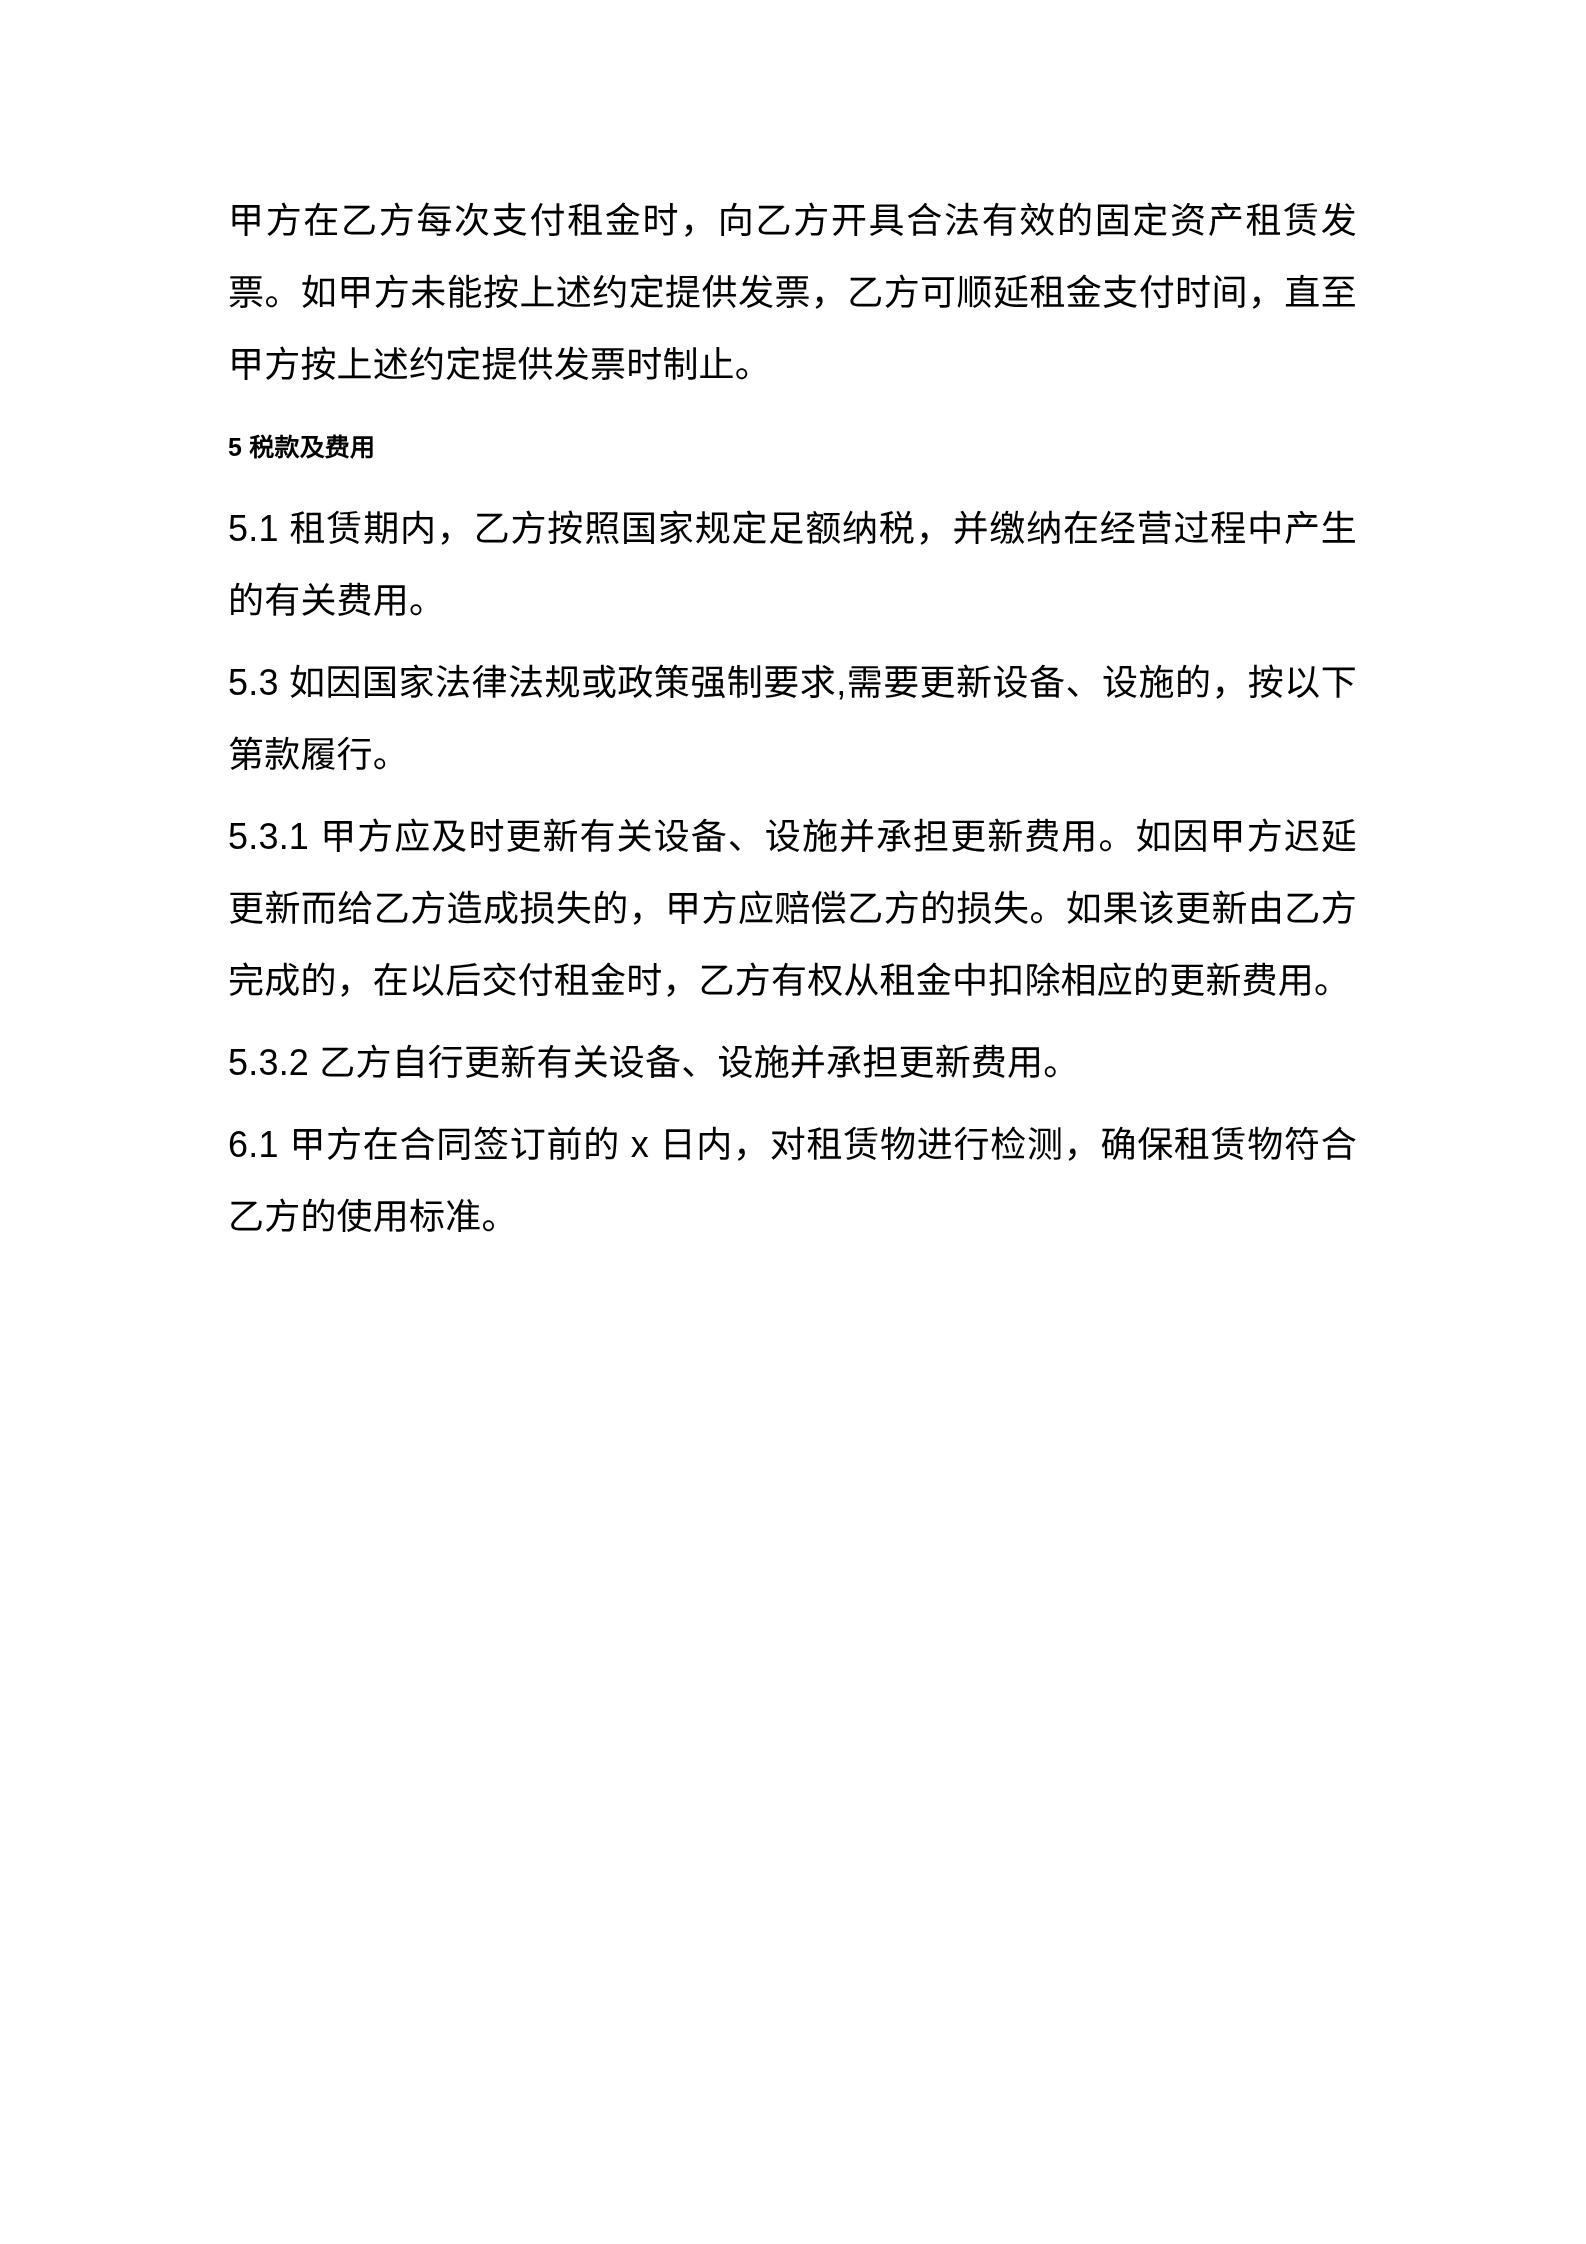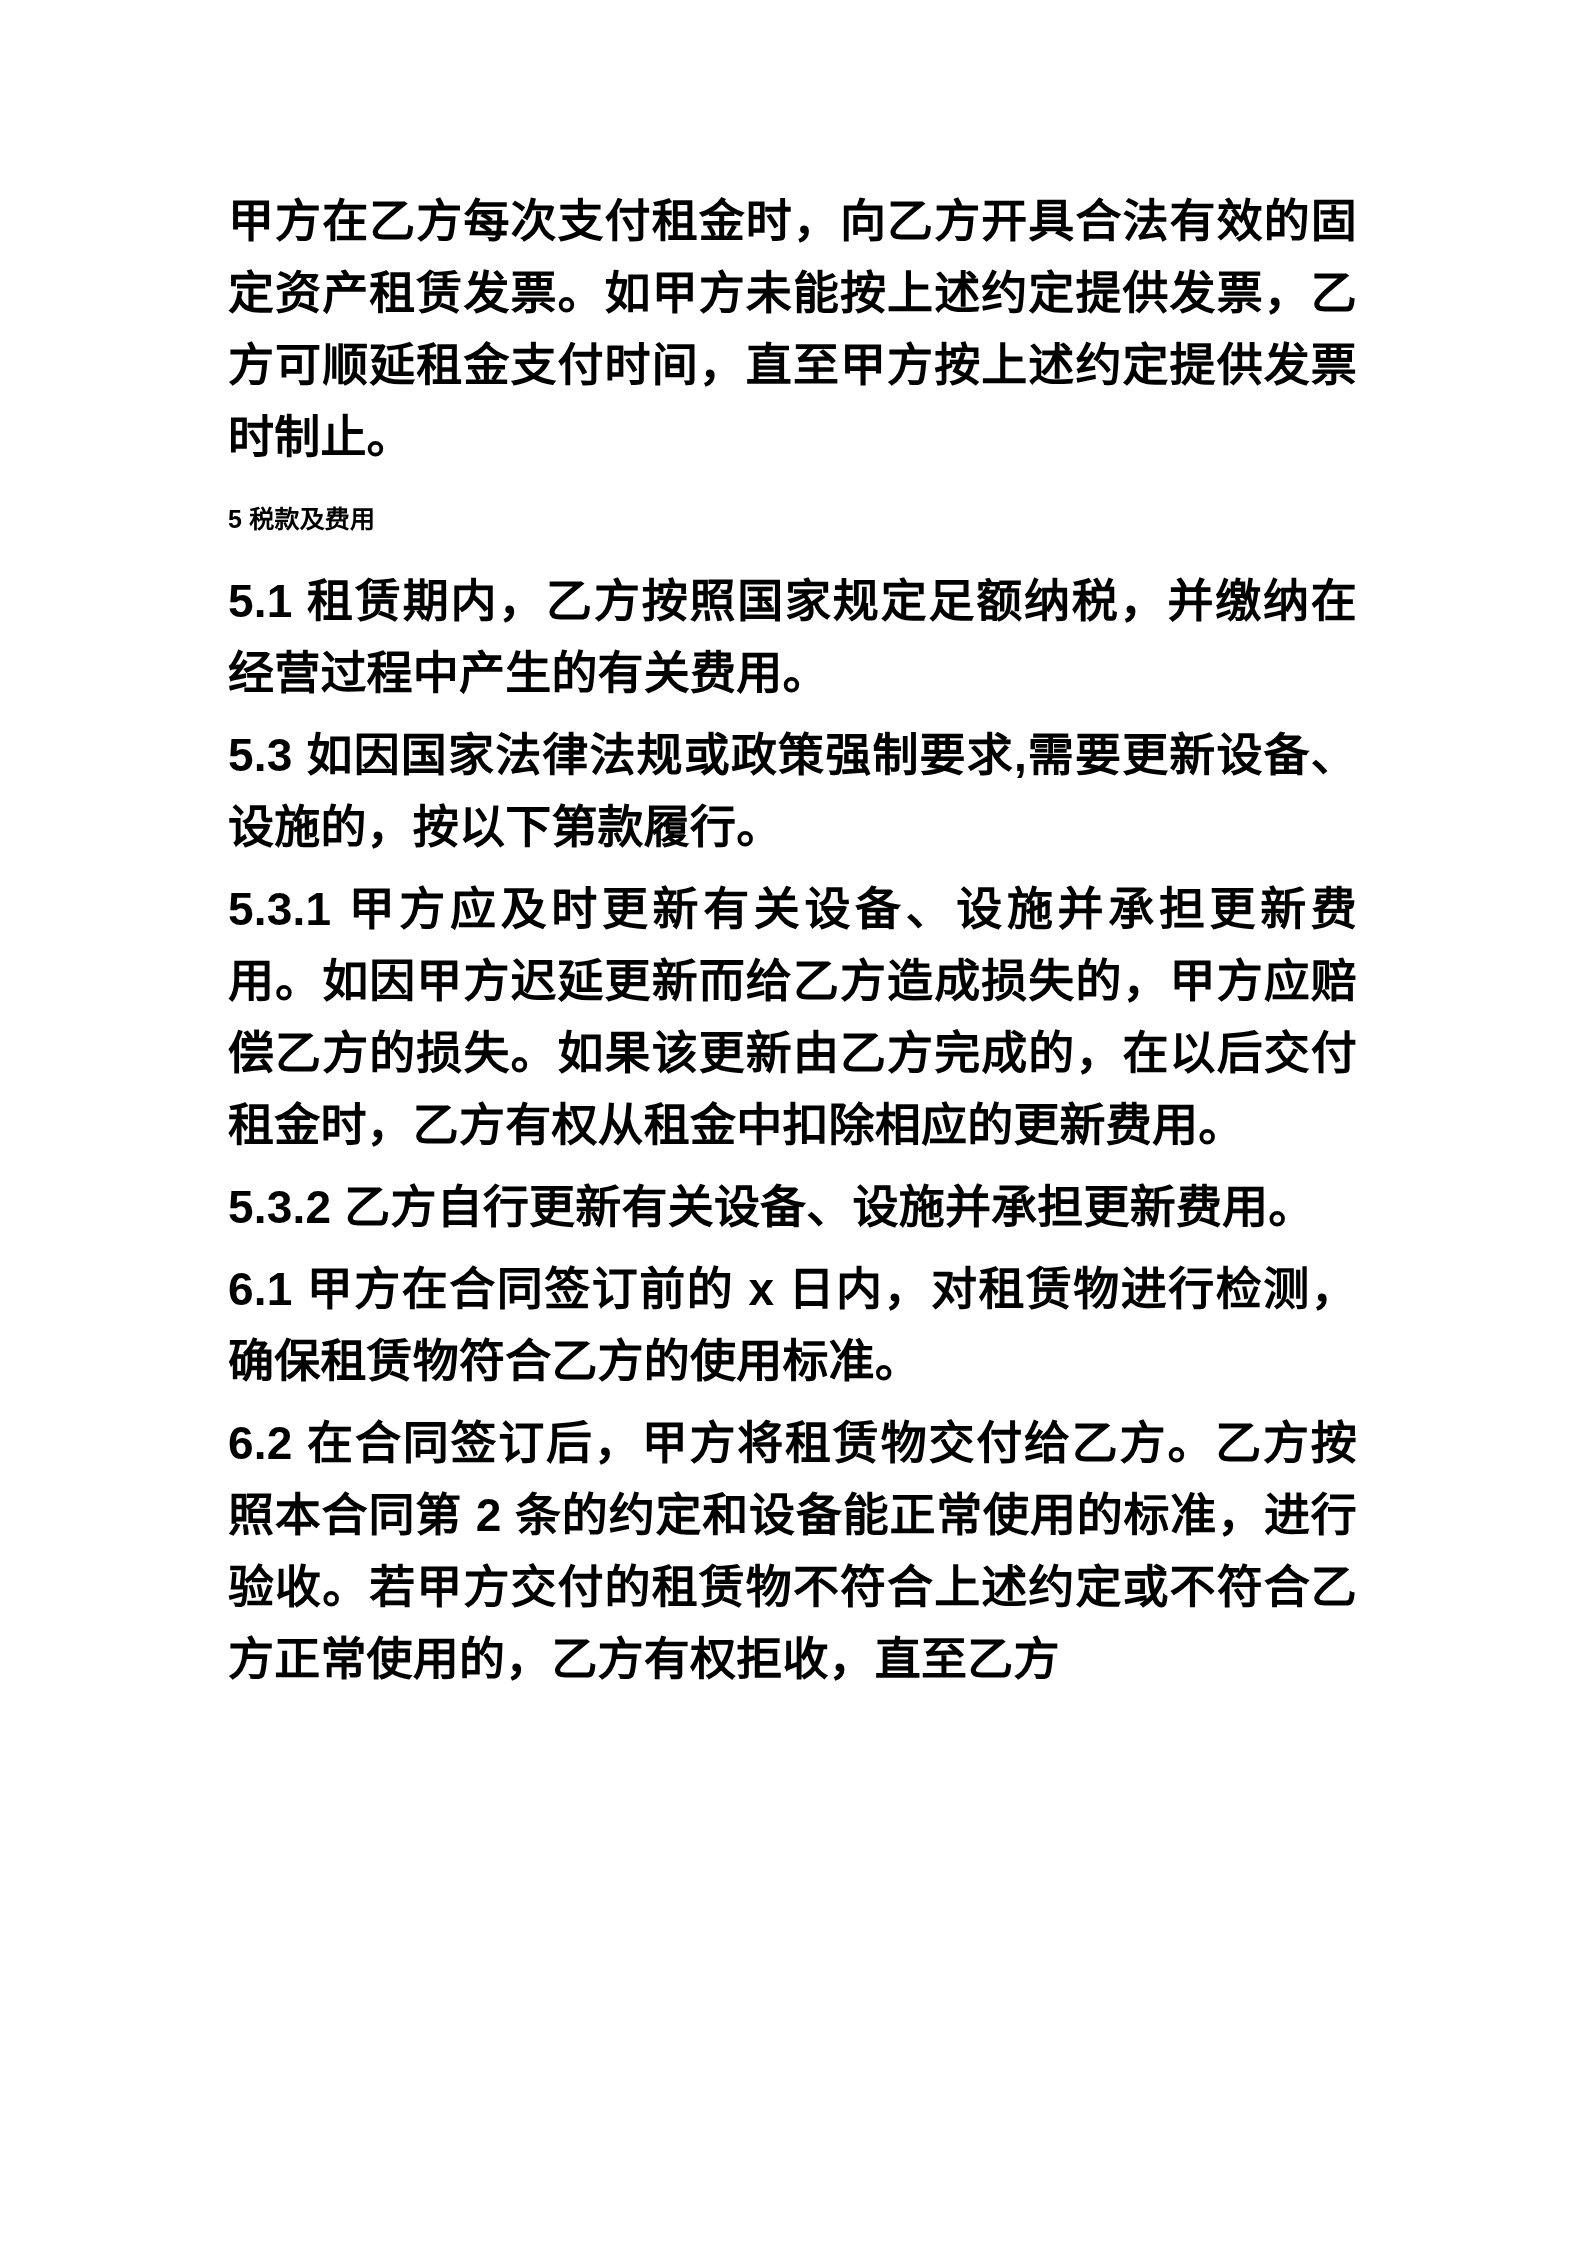--- a/index.html
+++ b/index.html
@@ -21,23 +21,23 @@
     box-sizing: border-box;
     padding: 185px 215px 0 228px;
     background: #ffffff;
     overflow: hidden;
   }
   .doc-body {
     width: 1145px;
   }
   p.para {
     margin: 0 16px 10px 0;
-    font-size: 46px;
+    font-size: 36px;
     line-height: 72px;
-    font-weight: 700;
+    font-weight: 400;
     letter-spacing: 0.2px;
     text-align: justify;
     text-justify: inter-ideograph;
     word-break: break-all;
   }
   p.heading {
     margin: 0 0 10px 0;
     font-size: 25px;
     line-height: 72px;
     font-weight: 700;
@@ -62,16 +62,15 @@
 
     <p class="para">5.3 如因国家法律法规或政策强制要求,需要更新设备、设施的，按以下第款履行。</p>
 
     <p class="para">5.3.1 甲方应及时更新有关设备、设施并承担更新费用。如因甲方迟延更新而给乙方造成损失的，甲方应赔偿乙方的损失。如果该更新由乙方完成的，在以后交付租金时，乙方有权从租金中扣除相应的更新费用。</p>
 
     <p class="para">5.3.2 乙方自行更新有关设备、设施并承担更新费用。</p>
 
 
     <p class="para">6.1 甲方在合同签订前的 x 日内，对租赁物进行检测，确保租赁物符合乙方的使用标准。</p>
 
-    <p class="para last">6.2 在合同签订后，甲方将租赁物交付给乙方。乙方按照本合同第 2 条的约定和设备能正常使用的标准，进行验收。若甲方交付的租赁物不符合上述约定或不符合乙方正常使用的，乙方有权拒收，直至乙方</p>
 
   </div>
 </div>
 
 </body></html>

